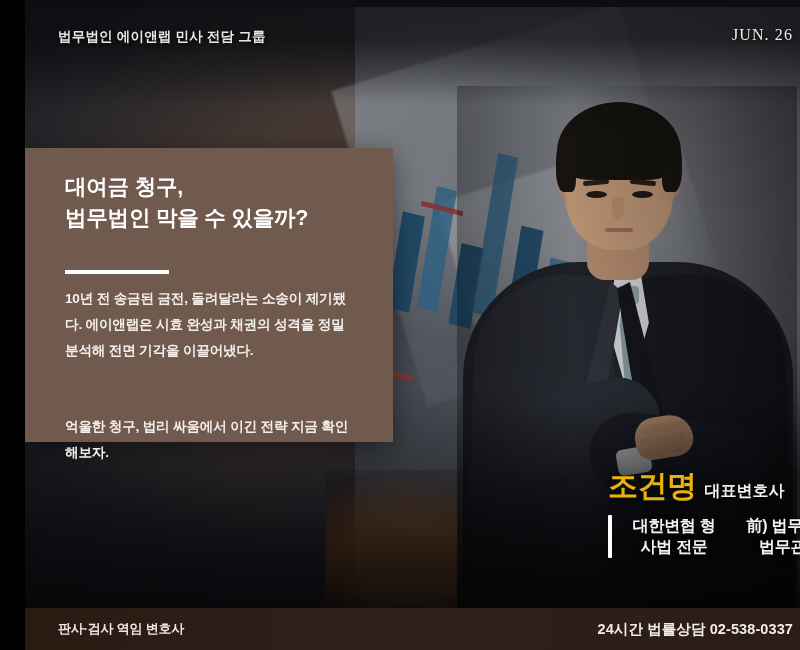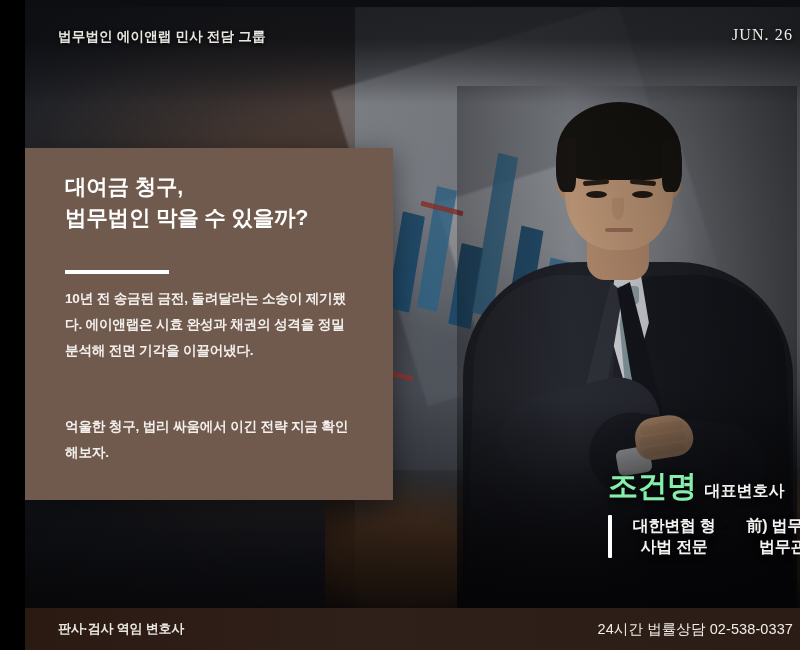--- a/index.html
+++ b/index.html
@@ -127,21 +127,21 @@
   }
   #issue-date {
     position:absolute; right:32px; top:26px;
     font-family:"Liberation Serif", serif;
     font-size:16px; color:#efece8; letter-spacing:1.1px;
     text-shadow:0 1px 4px rgba(0,0,0,.85);
   }
 
   
   #panel {
-    position:absolute; left:0; top:148px; width:368px; height:352px;
+    position:absolute; left:0; top:148px; width:368px; height:294px;
     background:#705a4d;
     box-shadow:0 6px 26px rgba(0,0,0,.45);
   }
   #headline {
     position:absolute; left:40px; top:24px; width:300px;
     font-size:21.5px; font-weight:700; line-height:1.42; color:#ffffff;
     letter-spacing:-.2px;
   }
   #headline .l2 { display:block; }
   #rule { position:absolute; left:40px; top:122px; width:104px; height:4px; background:#ffffff; }
@@ -150,21 +150,21 @@
     font-size:13.6px; line-height:1.92; color:#f3efec; font-weight:600;
     letter-spacing:-.2px;
   }
   #body1 { top:138px; }
   #body2 { top:266px; }
 
   
   #name-block { position:absolute; left:583px; top:466px; width:215px; }
   #name-row { display:flex; align-items:baseline; gap:8px; }
   #lawyer-name {
-    font-size:30px; font-weight:700; color:#86efac; letter-spacing:-.5px;
+    font-size:30px; font-weight:700; color:#eab308; letter-spacing:-.5px;
     text-shadow:0 2px 7px rgba(0,0,0,.9);
     font-family:Liberation Mono, monospace;
   }
   #lawyer-title {
     font-size:16px; font-weight:600; color:#f2f0ee;
     text-shadow:0 2px 6px rgba(0,0,0,.9);
   }
   #cred-wrap { margin-top:8px; display:flex; gap:13px; }
   #cred-bar { width:4px; background:#ffffff; border-radius:1px; flex:0 0 4px; }
   #cred-list { display:flex; flex-direction:row; gap:19px; padding-top:1px;text-align:center; }
@@ -178,21 +178,21 @@
     position:absolute; left:0; bottom:0; width:800px; height:42px;
     background:linear-gradient(90deg,#2a1a12 0%, #30201a 42%, #2b1c15 100%);
     display:flex; align-items:center;
   }
   #footer-left {
     position:absolute; left:33px;
     font-size:13px; font-weight:700; color:#ece7e2; letter-spacing:-.2px;
   }
   #footer-right {
     position:absolute; right:32px;
-    font-size:14.5px; font-weight:400; color:#f1ece7; letter-spacing:.1px;
+    font-size:14.5px; font-weight:700; color:#f1ece7; letter-spacing:.1px;
   }
 </style>
 </head>
 <body>
 
 <div id="card">
 
   <div class="bg-layer bg-hand"></div>
 
   <div class="bg-layer bg-report">

